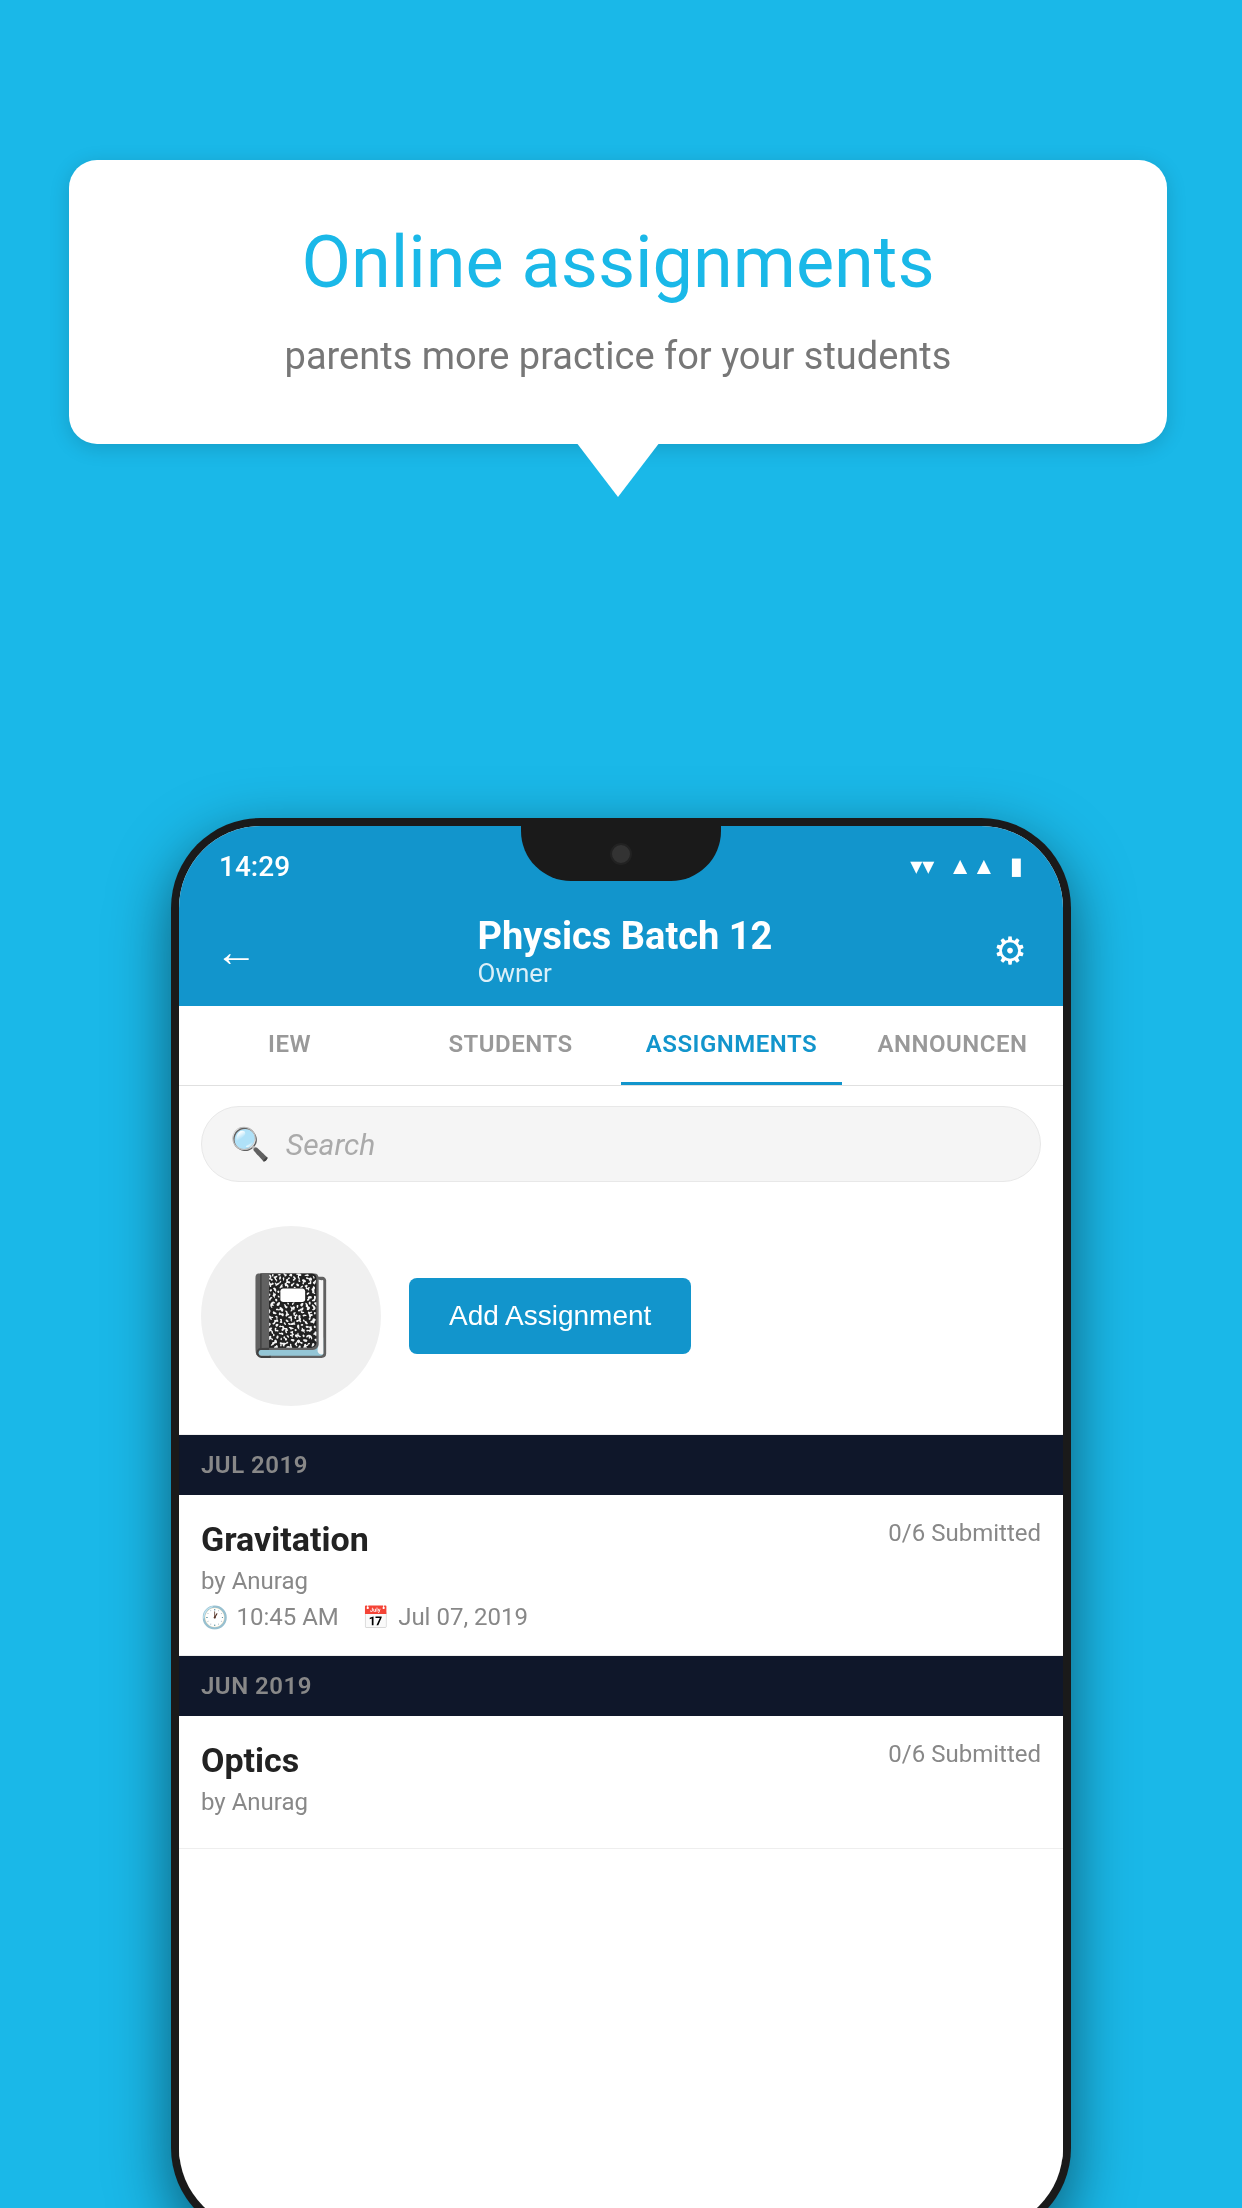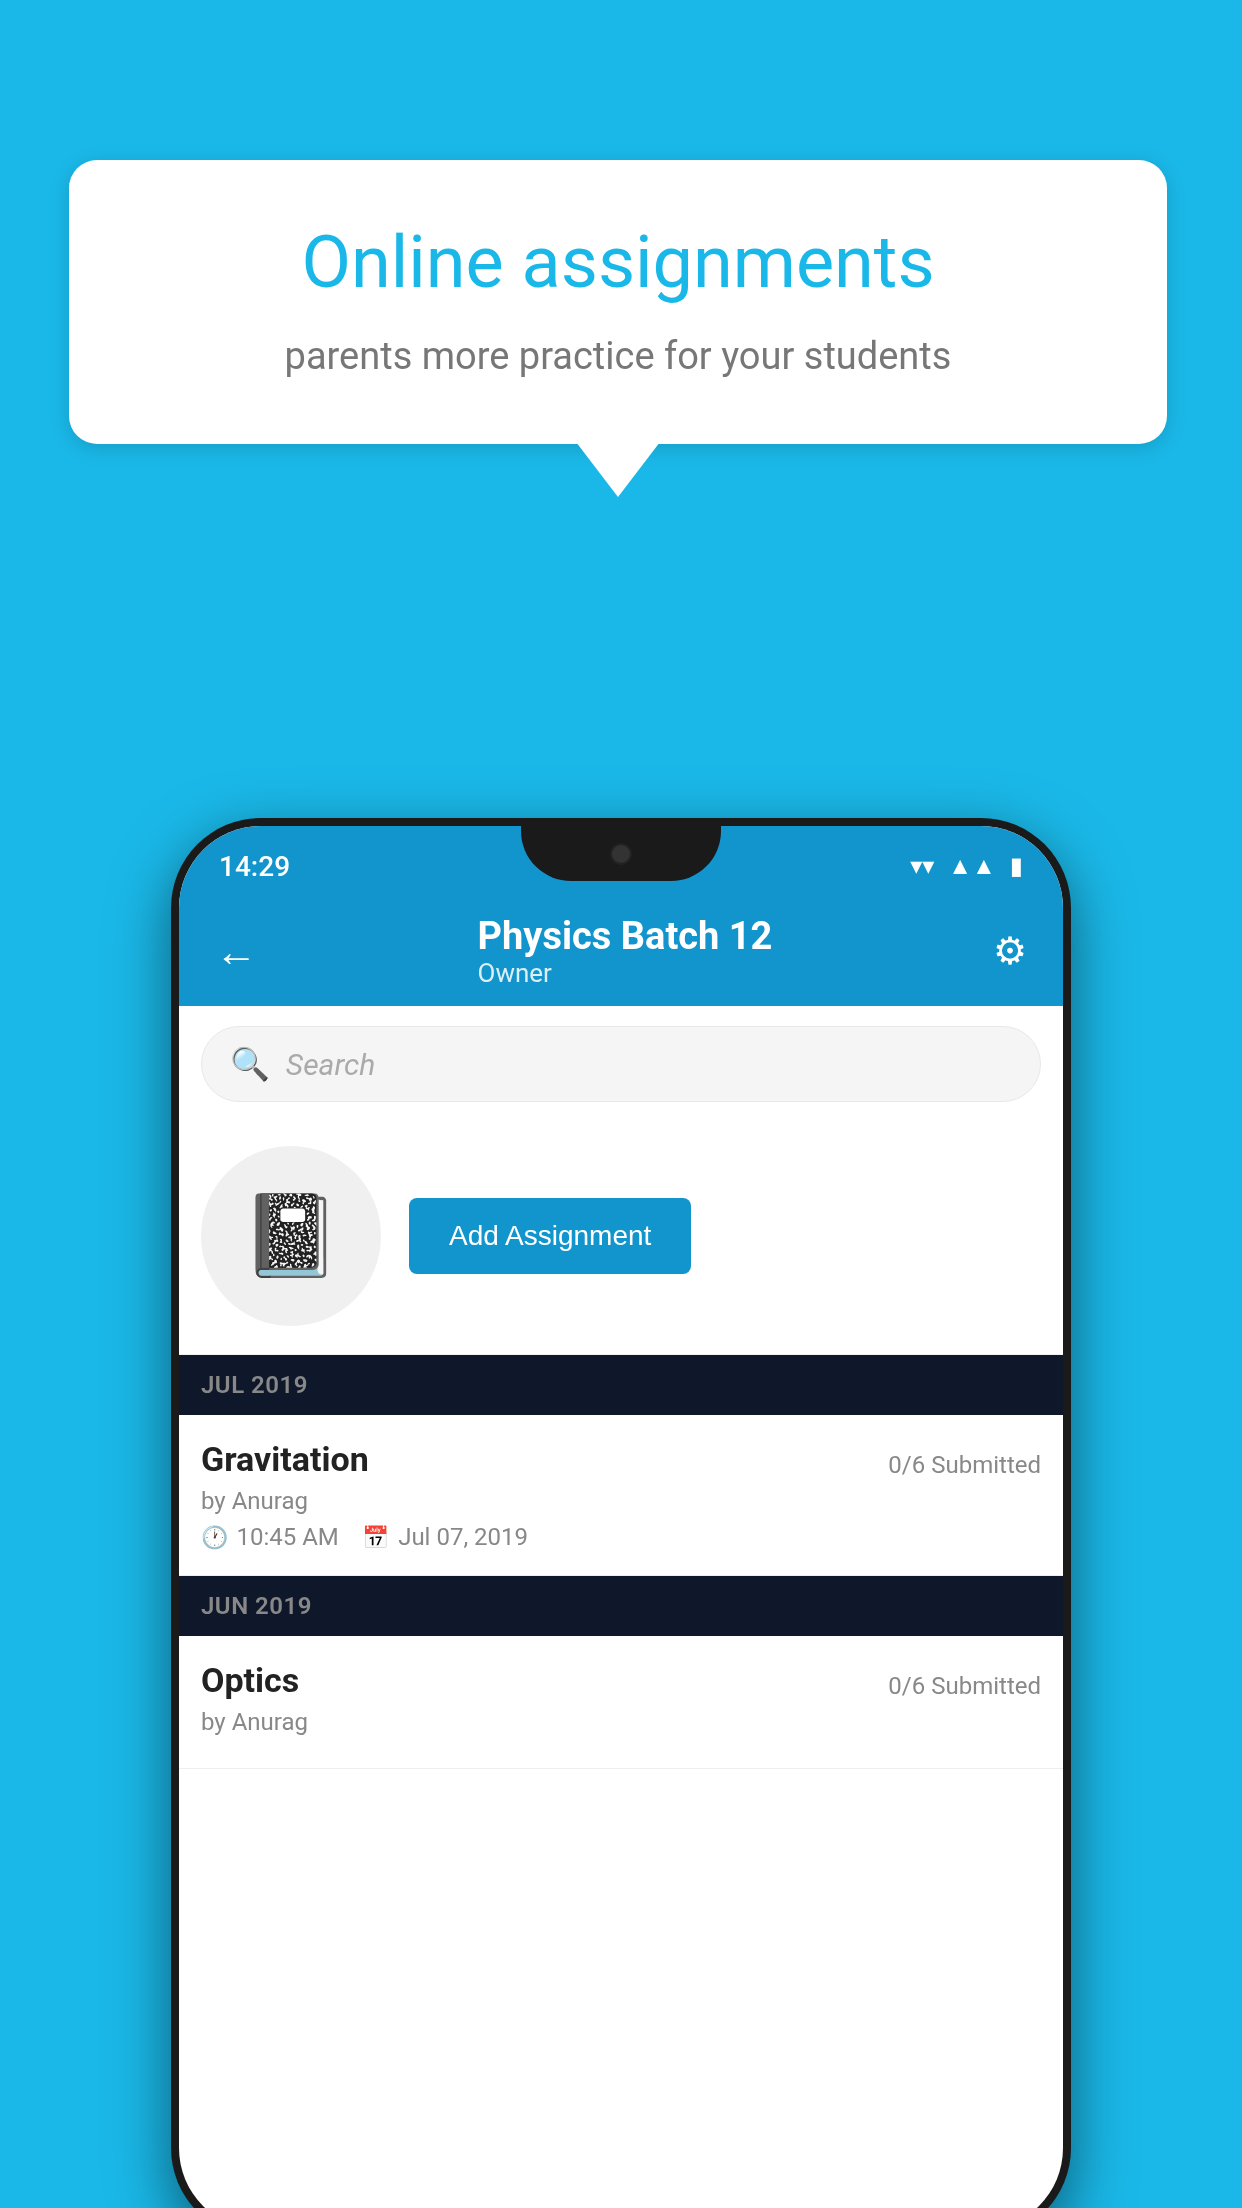--- a/index.html
+++ b/index.html
@@ -287,21 +287,21 @@
 
     
     .assignment-item {
       padding: 24px 22px;
       border-bottom: 1px solid #eeeeee;
     }
 
     .assignment-item-top {
       display: flex;
       justify-content: space-between;
-      align-items: flex-end;
+      align-items: flex-start;
       margin-bottom: 8px;
     }
 
     .assignment-name {
       font-size: 34px;
       font-weight: 700;
       color: #222;
     }
 
     .assignment-submitted {
@@ -363,20 +363,34 @@
 
     <div class="app-header">
       <span class="header-back">←</span>
       <div class="header-center">
         <div class="header-title">Physics Batch 12</div>
         <div class="header-subtitle">Owner</div>
       </div>
       <span class="header-gear">⚙</span>
     </div>
 
+    <div class="tabs-bar">
+      <div class="tab-item">
+        <span>IEW</span>
+      </div>
+      <div class="tab-item">
+        <span>STUDENTS</span>
+      </div>
+      <div class="tab-item active">
+        <span>ASSIGNMENTS</span>
+      </div>
+      <div class="tab-item">
+        <span>ANNOUNCEN</span>
+      </div>
+    </div>
 
     <div class="app-content">
 
       <div class="search-bar">
         <span class="search-icon">🔍</span>
         <span class="search-placeholder">Search</span>
       </div>
 
       <div class="add-assignment-section">
         <div class="assignment-icon-circle">

